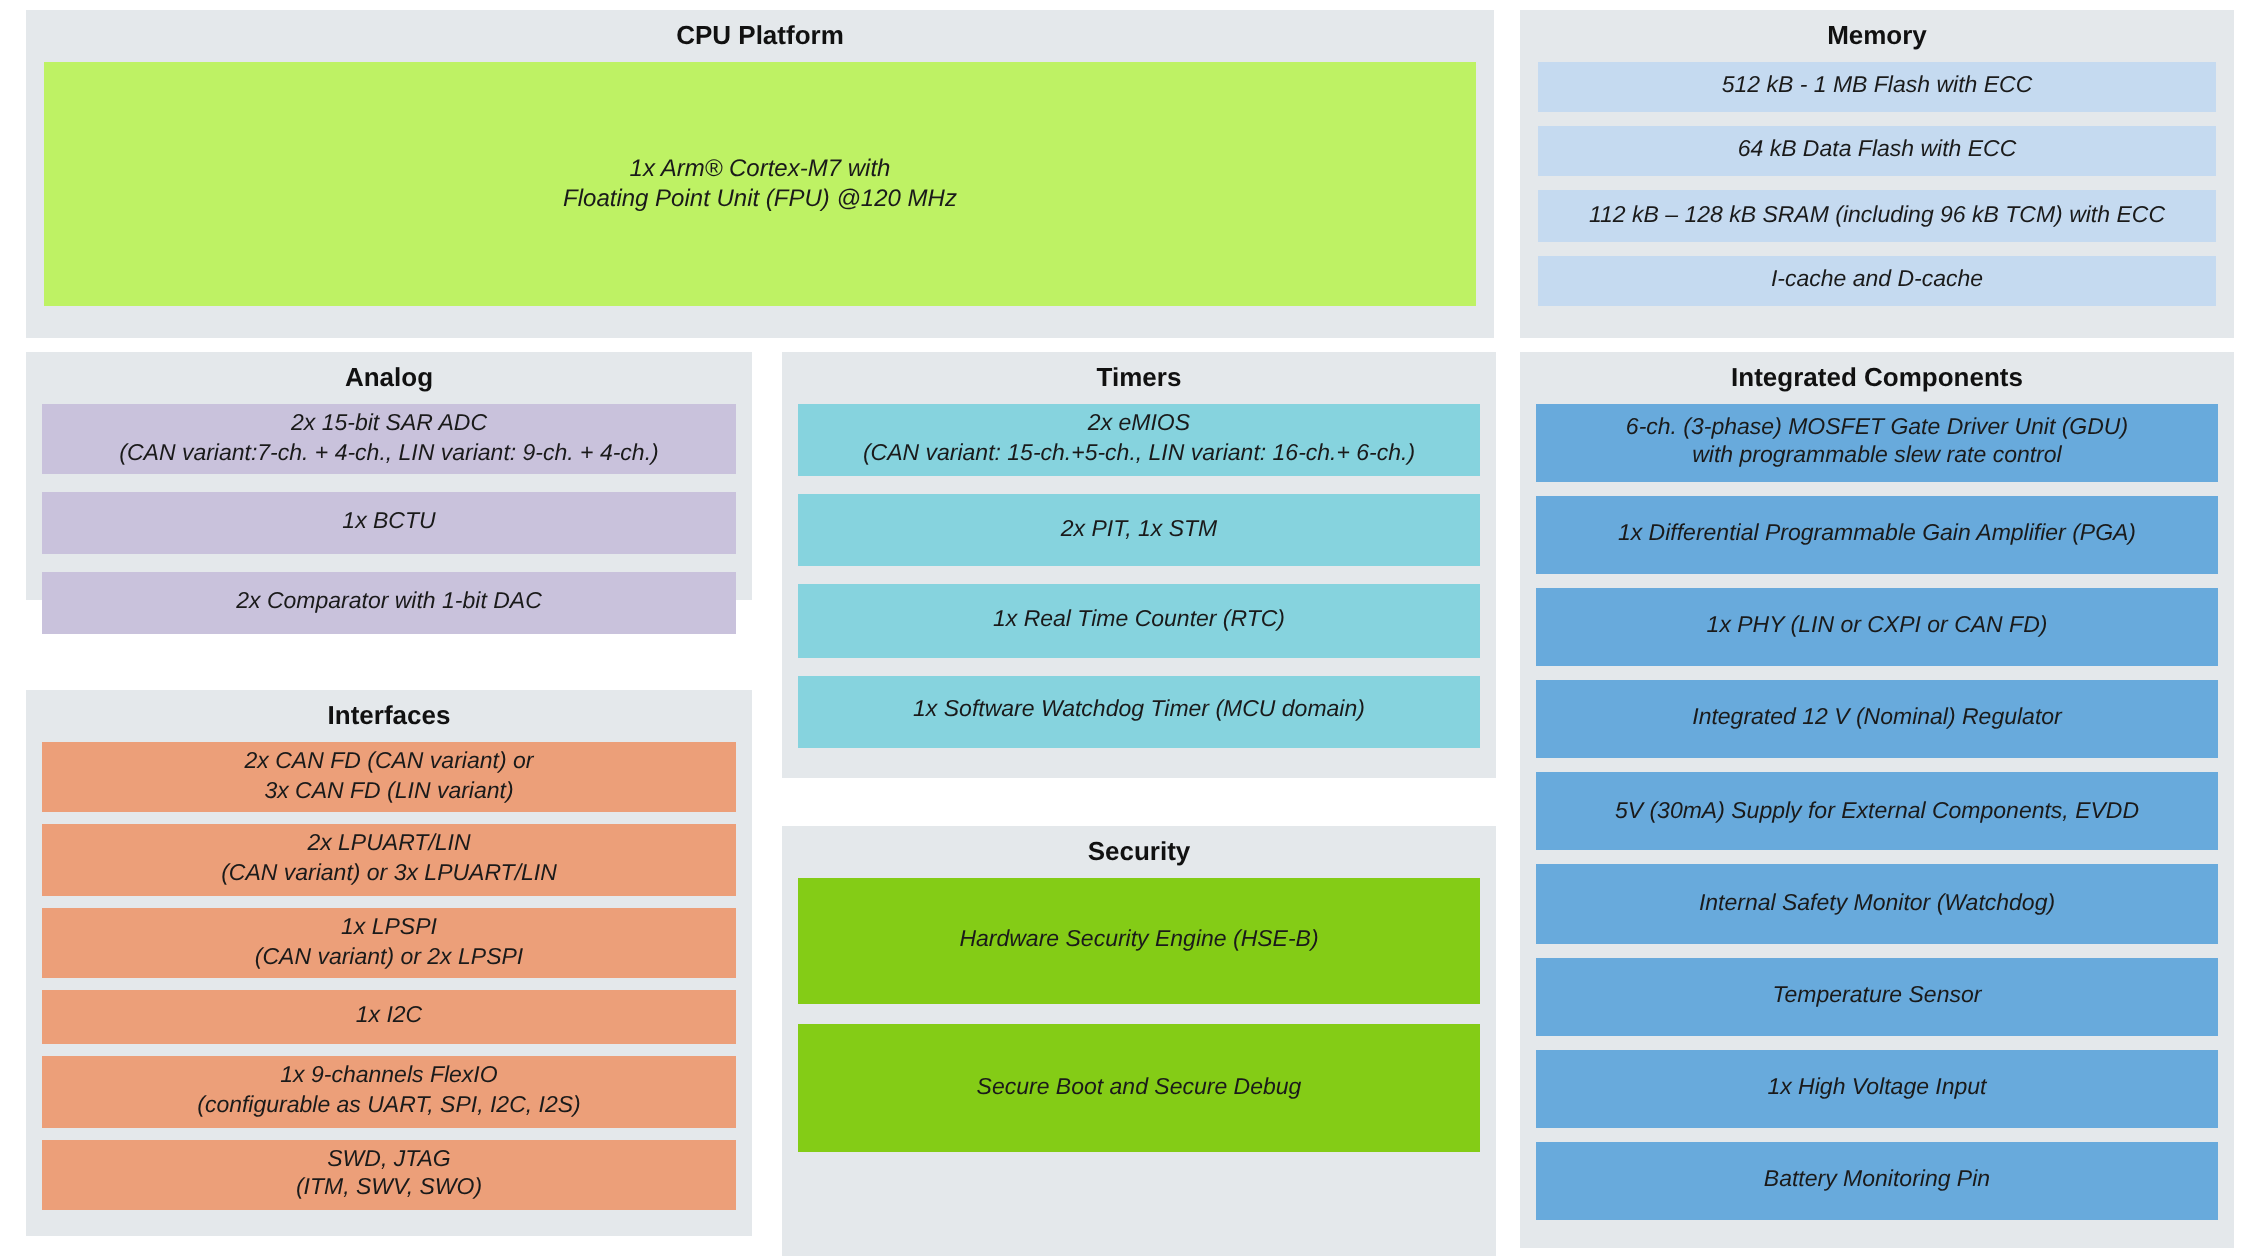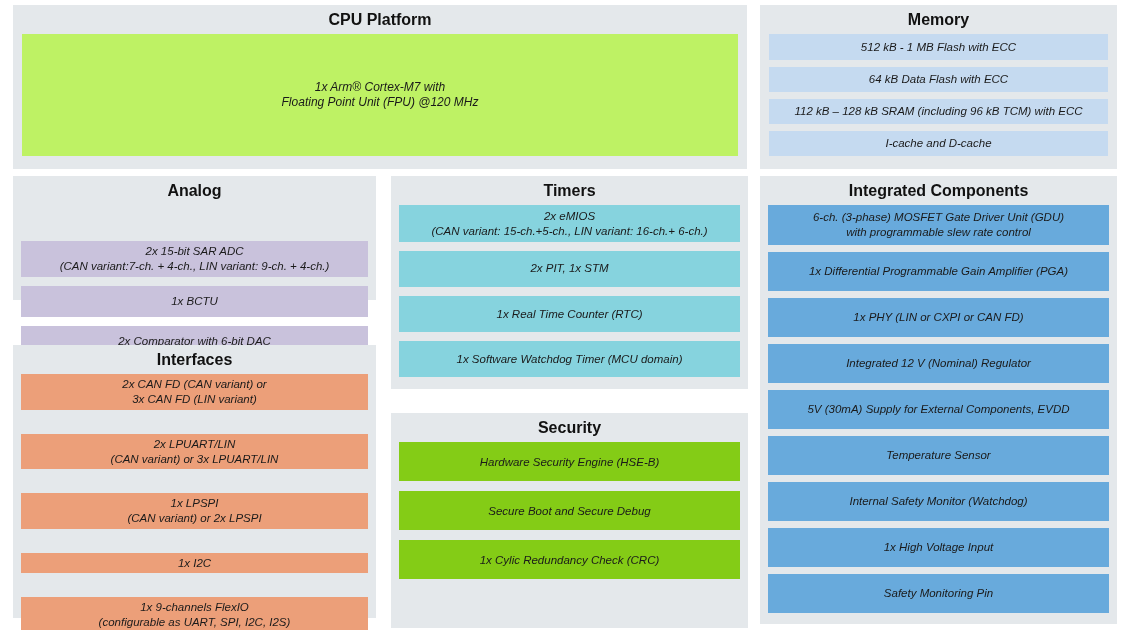--- a/index.html
+++ b/index.html
@@ -15,21 +15,21 @@
     background: #ffffff;
   }
   .panel {
     position: absolute;
     background: #e4e8eb;
     padding: 0;
   }
   .panel-title {
     text-align: center;
     font-weight: bold;
-    font-size: 16px;
+    font-size: 13px;
     color: #111111;
     line-height: 1.15;
     padding: 6px 4px 5px 4px;
   }
   .panel-body {
     padding: 0 8px 8px 8px;
     display: flex;
     flex-direction: column;
     font-style: italic;
   }
@@ -54,26 +54,26 @@
     font-size: 12px;
   }
 
   
   #memory-panel { left: 760px; top: 5px; width: 357px; height: 164px; }
   #memory-panel .panel-body { gap: 7px; height: 131px; padding: 0 9px 9px 9px; }
   #memory-panel .block { background: #c5daf0; flex: 1; }
 
   
   #analog-panel { left: 13px; top: 176px; width: 363px; height: 124px; }
-  #analog-panel .panel-body { gap: 9px; height: 123px; margin-top: 36px; }
+  #analog-panel .panel-body { gap: 9px; height: 123px; }
   #analog-panel .block { background: #c9c2dc; flex: 1; }
 
   
   #interfaces-panel { left: 13px; top: 345px; width: 363px; height: 273px; }
-  #interfaces-panel .panel-body { gap: 24px; height: 242px; }
+  #interfaces-panel .panel-body { gap: 6px; height: 242px; }
   #interfaces-panel .block { background: #ec9f79; flex: 1; }
 
   
   #timers-panel { left: 391px; top: 176px; width: 357px; height: 213px; }
   #timers-panel .panel-body { gap: 9px; height: 180px; }
   #timers-panel .block { background: #86d3de; flex: 1; }
 
   
   #security-panel { left: 391px; top: 413px; width: 357px; height: 215px; }
   #security-panel .panel-body { gap: 10px; height: 145px; }
@@ -106,21 +106,21 @@
       <div class="block">I-cache and D-cache</div>
     </div>
   </section>
 
   <section class="panel" id="analog-panel">
     <h2 class="panel-title">Analog</h2>
     <div class="panel-body">
       <div class="block">2x 15-bit SAR ADC
 (CAN variant:7-ch. + 4-ch., LIN variant: 9-ch. + 4-ch.)</div>
       <div class="block">1x BCTU</div>
-      <div class="block">2x Comparator with 6-bit DAC</div>
+      <div class="block">2x Comparator with 1-bit DAC</div>
     </div>
   </section>
 
   <section class="panel" id="interfaces-panel">
     <h2 class="panel-title">Interfaces</h2>
     <div class="panel-body">
       <div class="block">2x CAN FD (CAN variant) or
 3x CAN FD (LIN variant)</div>
       <div class="block">2x LPUART/LIN
 (CAN variant) or 3x LPUART/LIN</div>
@@ -143,33 +143,32 @@
       <div class="block">1x Real Time Counter (RTC)</div>
       <div class="block">1x Software Watchdog Timer (MCU domain)</div>
     </div>
   </section>
 
   <section class="panel" id="security-panel">
     <h2 class="panel-title">Security</h2>
     <div class="panel-body">
       <div class="block">Hardware Security Engine (HSE-B)</div>
       <div class="block">Secure Boot and Secure Debug</div>
-      <div class="block">1x Cylic Redundancy Check (CRC)</div>
     </div>
   </section>
 
   <section class="panel" id="integrated-panel">
     <h2 class="panel-title">Integrated Components</h2>
     <div class="panel-body">
       <div class="block">6-ch. (3-phase) MOSFET Gate Driver Unit (GDU)
 with programmable slew rate control</div>
       <div class="block">1x Differential Programmable Gain Amplifier (PGA)</div>
       <div class="block">1x PHY (LIN or CXPI or CAN FD)</div>
       <div class="block">Integrated 12 V (Nominal) Regulator</div>
       <div class="block">5V (30mA) Supply for External Components, EVDD</div>
+      <div class="block">Internal Safety Monitor (Watchdog)</div>
       <div class="block">Temperature Sensor</div>
-      <div class="block">Internal Safety Monitor (Watchdog)</div>
       <div class="block">1x High Voltage Input</div>
-      <div class="block">Safety Monitoring Pin</div>
+      <div class="block">Battery Monitoring Pin</div>
     </div>
   </section>
 
 </div>
 
 </body></html>

